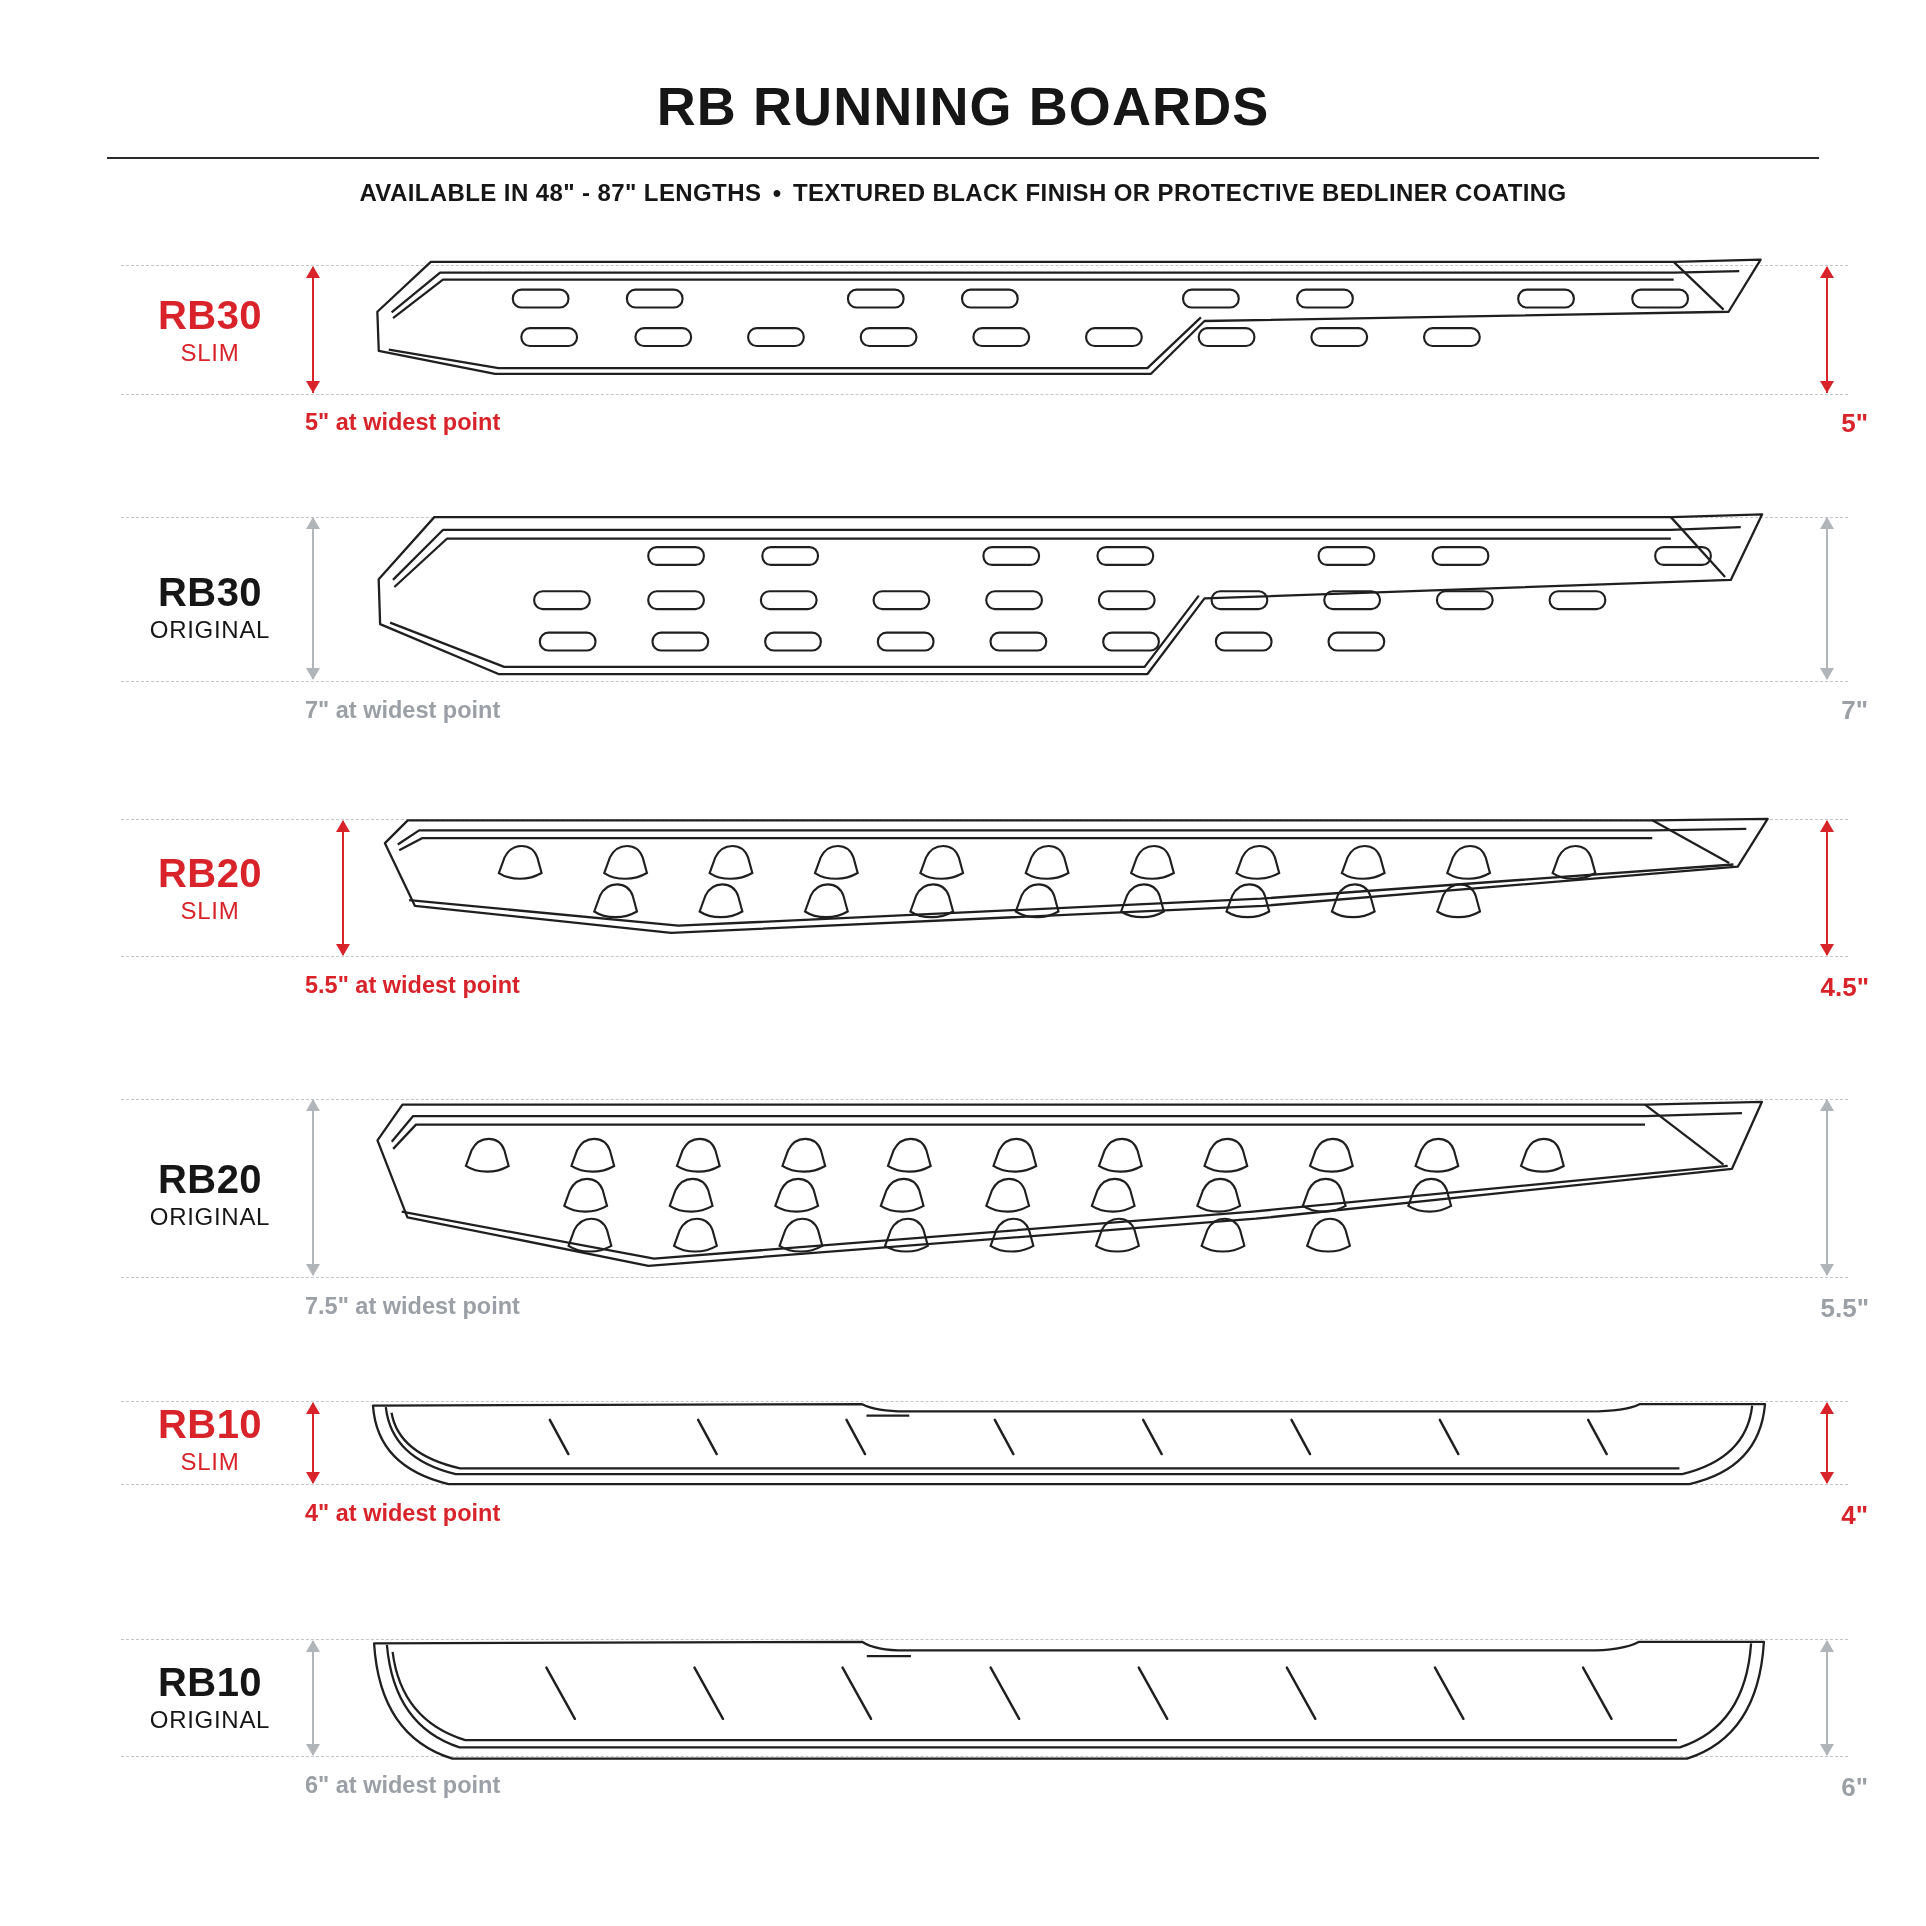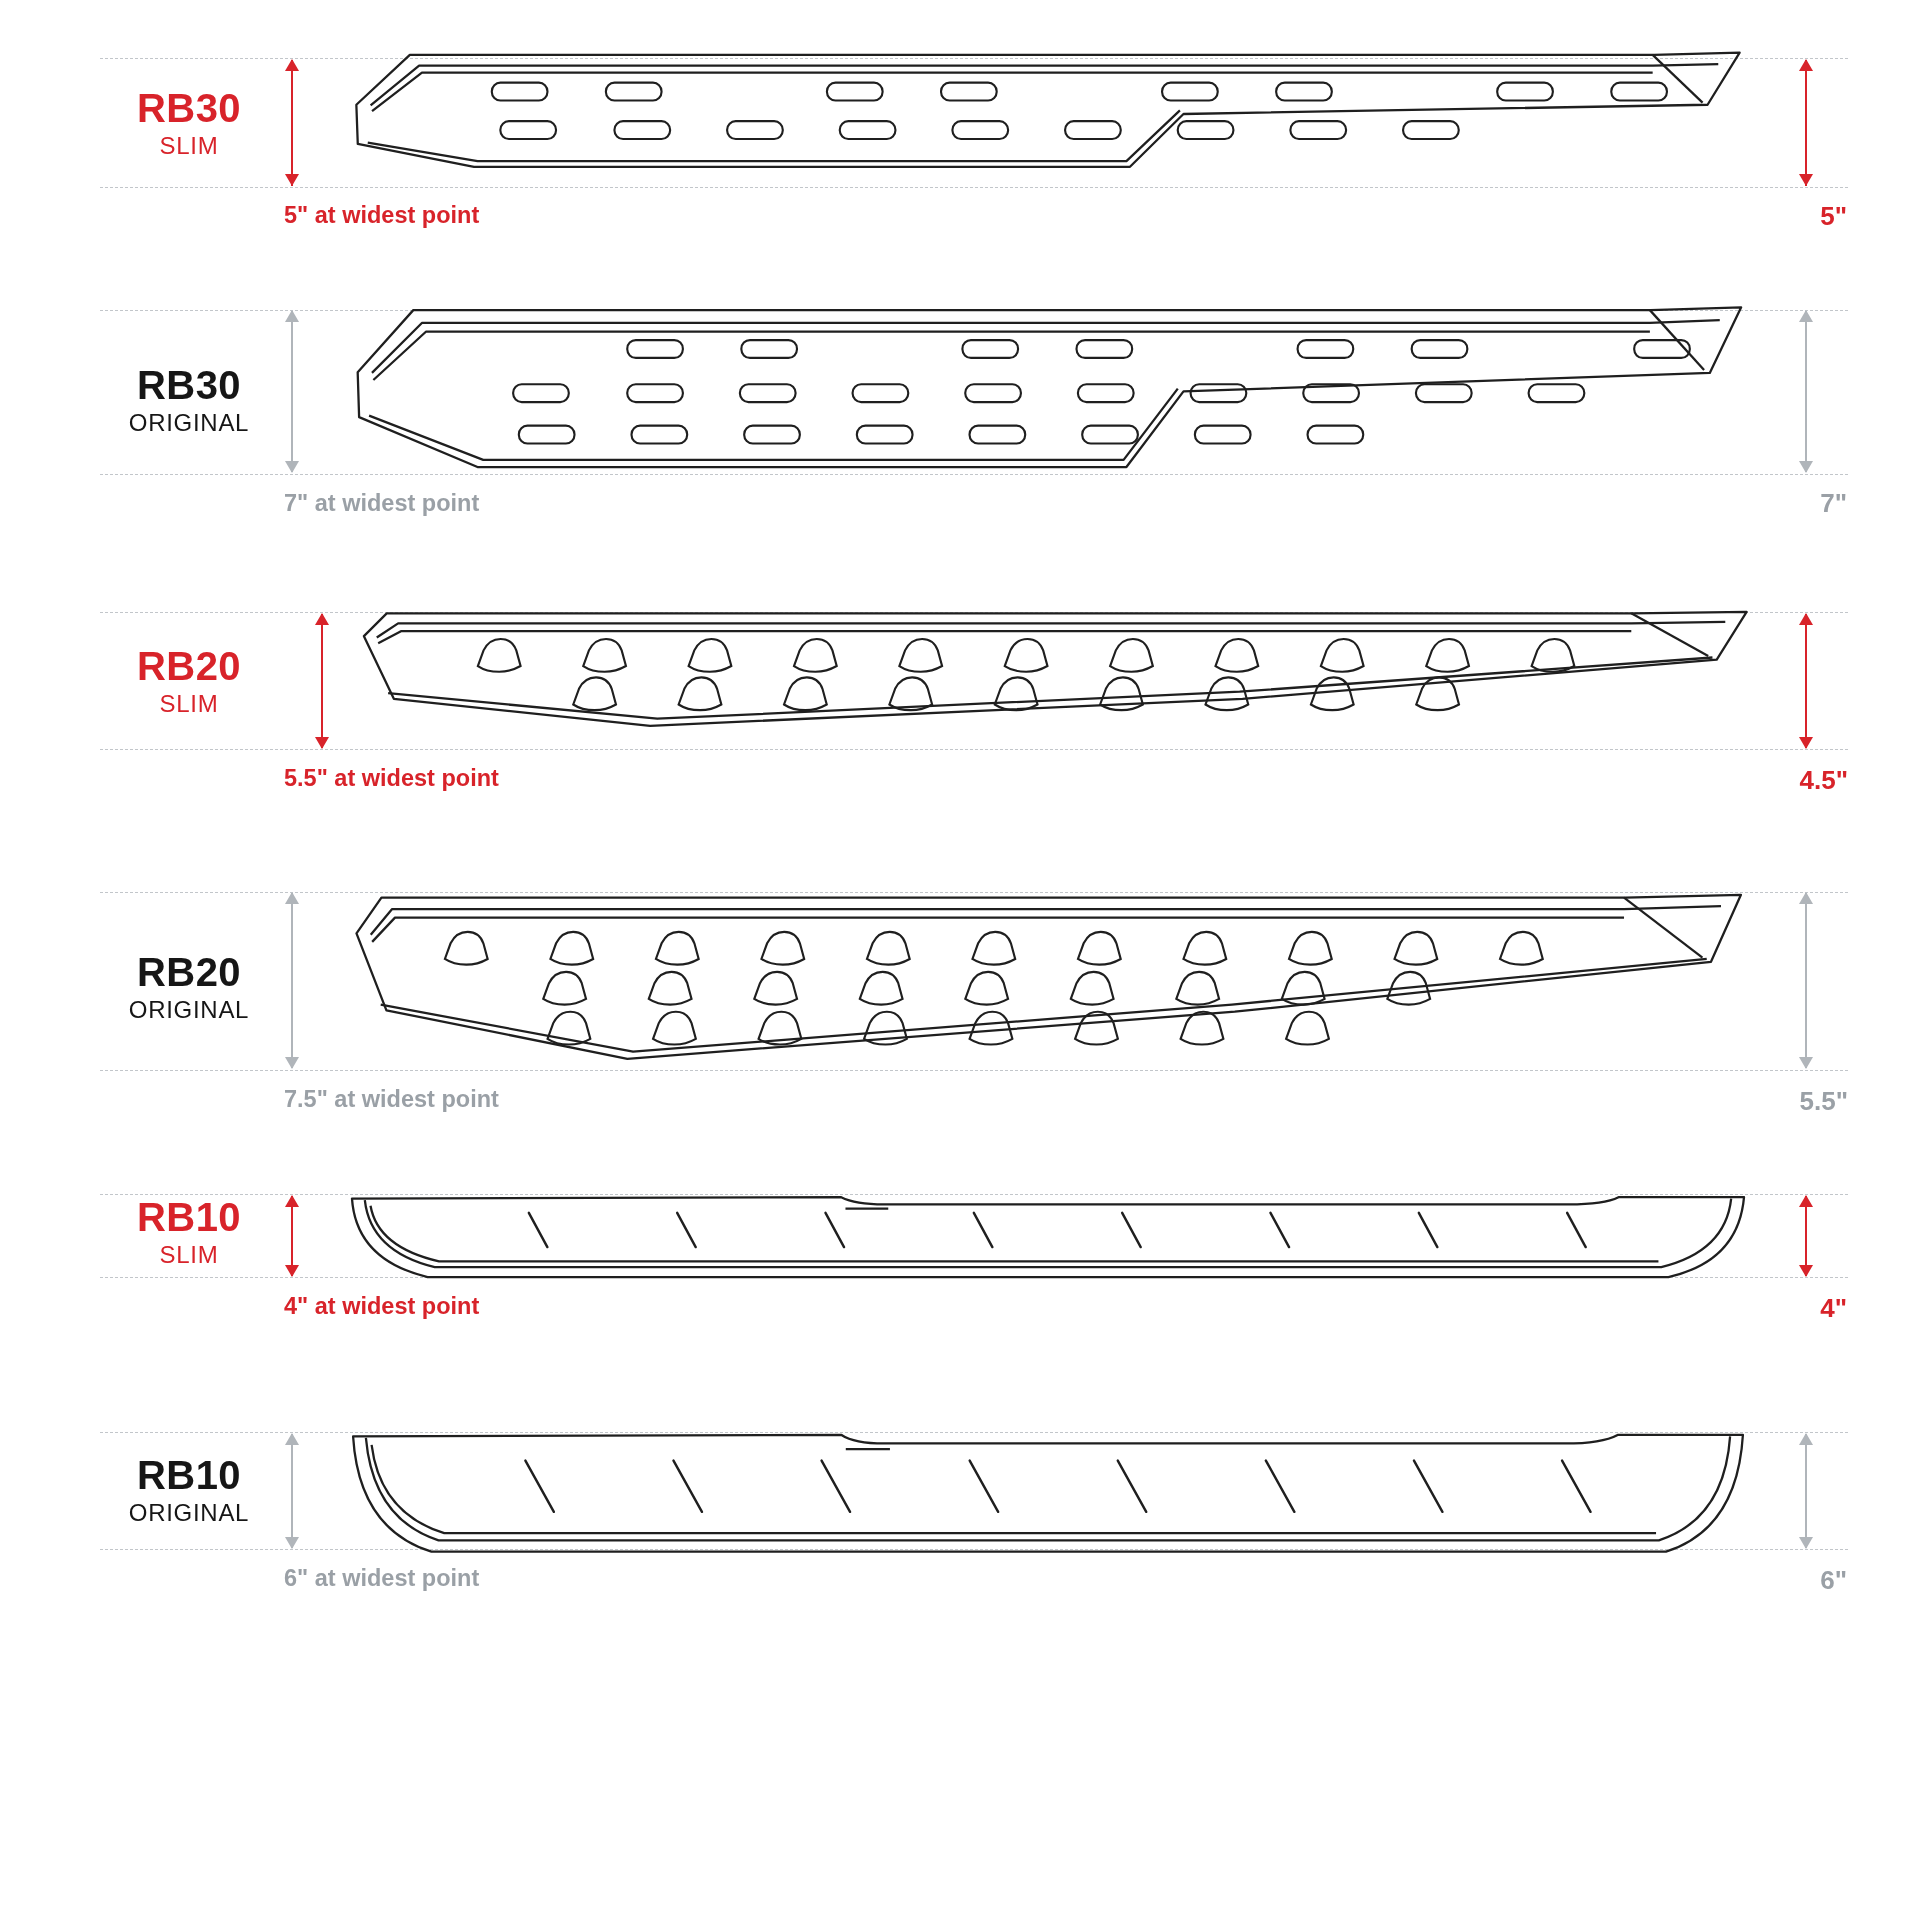--- a/index.html
+++ b/index.html
@@ -57,20 +57,21 @@
     position: relative;
     margin-top: 44px;
   }
   .row {
     position: relative;
     width: 1926px;
   }
   .row-inner {
     position: relative;
     height: 100%;
+    margin-left: 21px;
   }
 
   
   .guide {
     position: absolute;
     left: 100px;
     right: 78px;
     border-top: 1.4px dashed #c2c6ca;
     height: 0;
   }
@@ -147,20 +148,27 @@
   .board {
     position: absolute;
   }
   .board svg { display: block; }
 </style>
 </head>
 <body>
 
 <div class="page">
 
+  <div class="header">
+    <div class="title">RB RUNNING BOARDS</div>
+    <div class="title-rule"></div>
+    <div class="subtitle">
+      <span>AVAILABLE IN 48" - 87" LENGTHS</span><span class="dot">•</span><span>TEXTURED BLACK FINISH OR PROTECTIVE BEDLINER COATING</span>
+    </div>
+  </div>
 
   <div class="rows">
 
     <div class="row" style="height:243px;">
       <div class="row-inner">
         <div class="guide" style="top:14.3px;"></div>
         <div class="guide" style="top:143px;"></div>
 
         <div class="label-block" style="top:44px;">
           <div class="label-model red">RB30</div>

